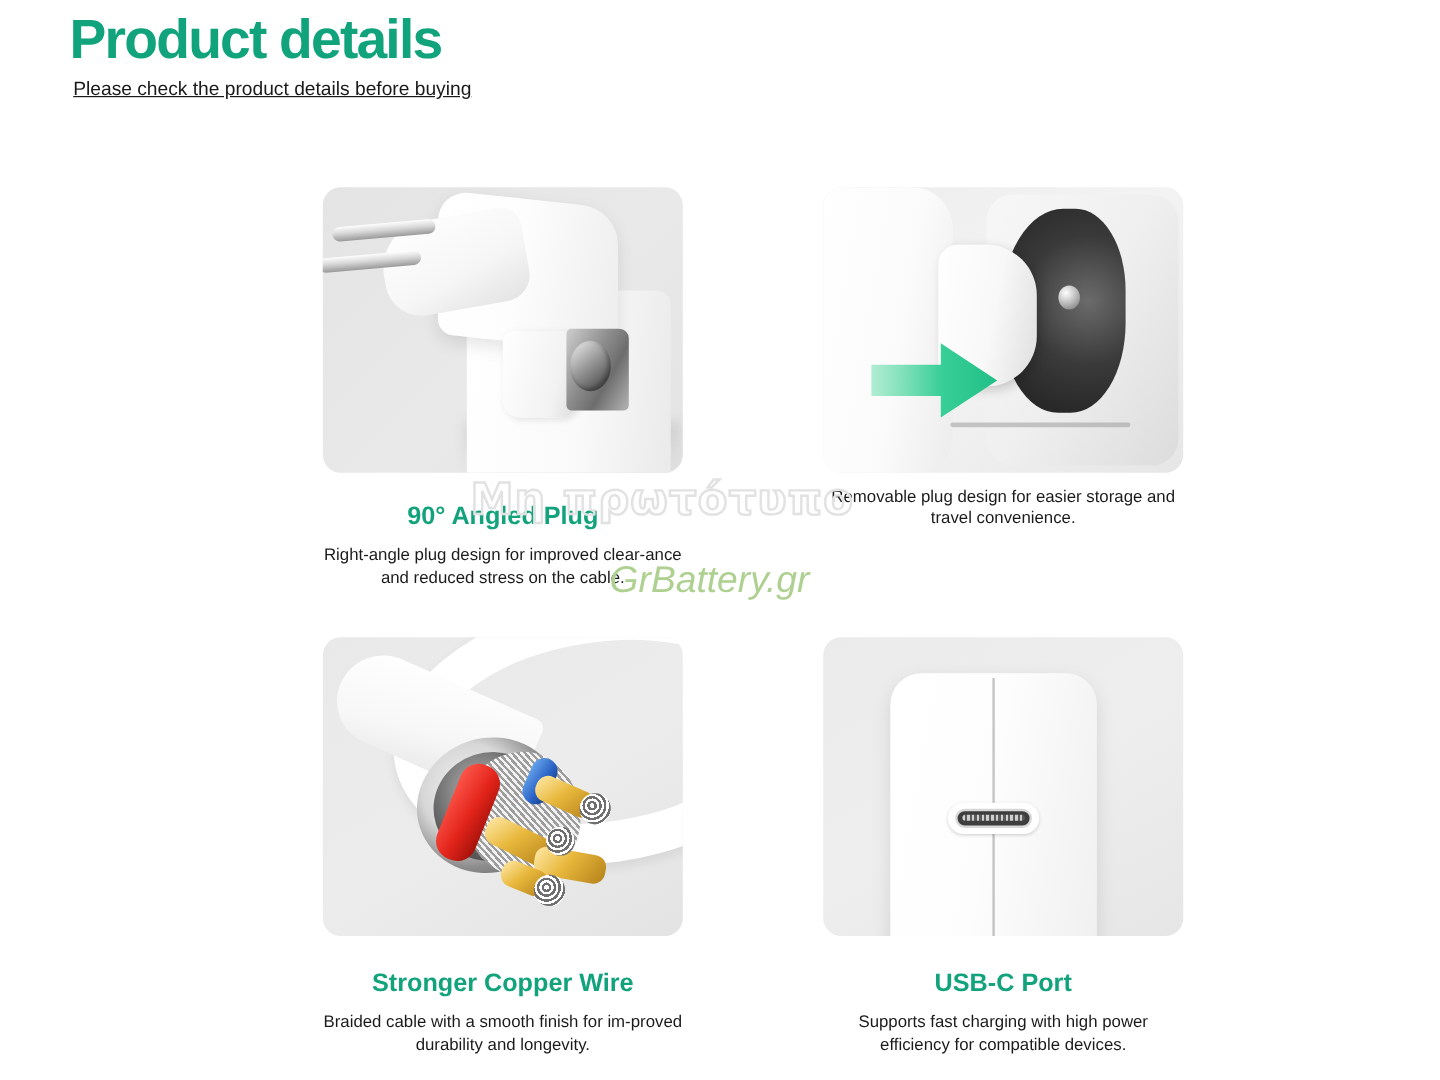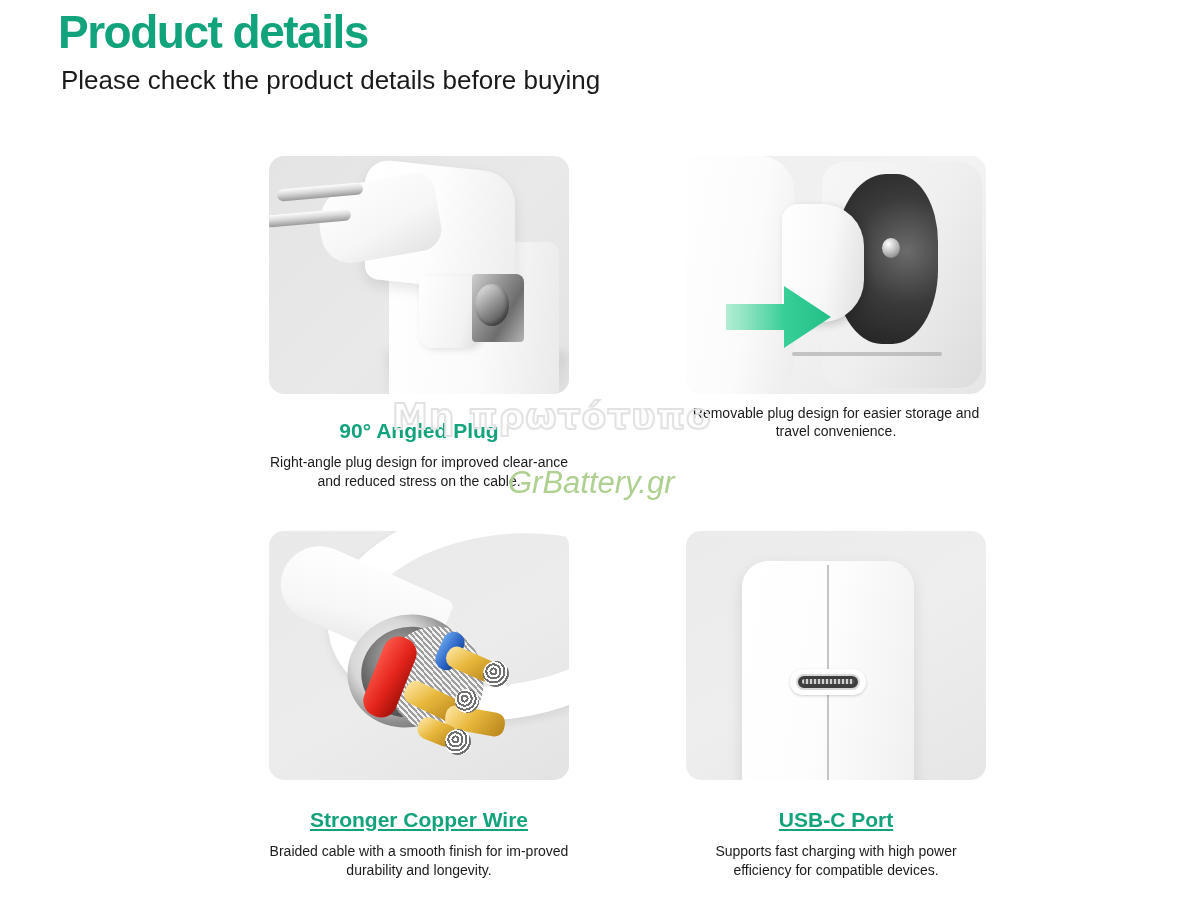--- a/index.html
+++ b/index.html
@@ -26,25 +26,26 @@
   .page-title {
     font-size: 46px;
     font-weight: bold;
     color: #11a37c;
     letter-spacing: -1.5px;
     line-height: 1.05;
     margin: 0;
     font-family: "Liberation Sans", sans-serif;
   }
   .page-subtitle {
-    font-size: 26px;
+    font-size: 16px;
     color: #1a1a1a;
     margin: 9px 0 0 3px;
     font-weight: normal;
     line-height: 1.2;
+    text-decoration: underline;
   }
 
   
   .features {
     position: absolute;
     left: 0;
     top: 156px;
     width: 1200px;
   }
   .feature-row {
@@ -73,21 +74,21 @@
   .row-2 .feature-figure { height: 249px; }
 
   .feature-title {
     margin: 24px 0 0 0;
     font-size: 21px;
     font-weight: bold;
     color: #12a37d;
     line-height: 1.2;
     white-space: nowrap;
   }
-  .row-2 .feature-title { margin-top: 27px; text-decoration: underline; }
+  .row-2 .feature-title { margin-top: 27px; }
 
   .feature-desc {
     margin: 10px auto 0 auto;
     font-size: 14px;
     color: #1b1b1b;
     line-height: 1.32;
     width: 300px;
   }
 
   

